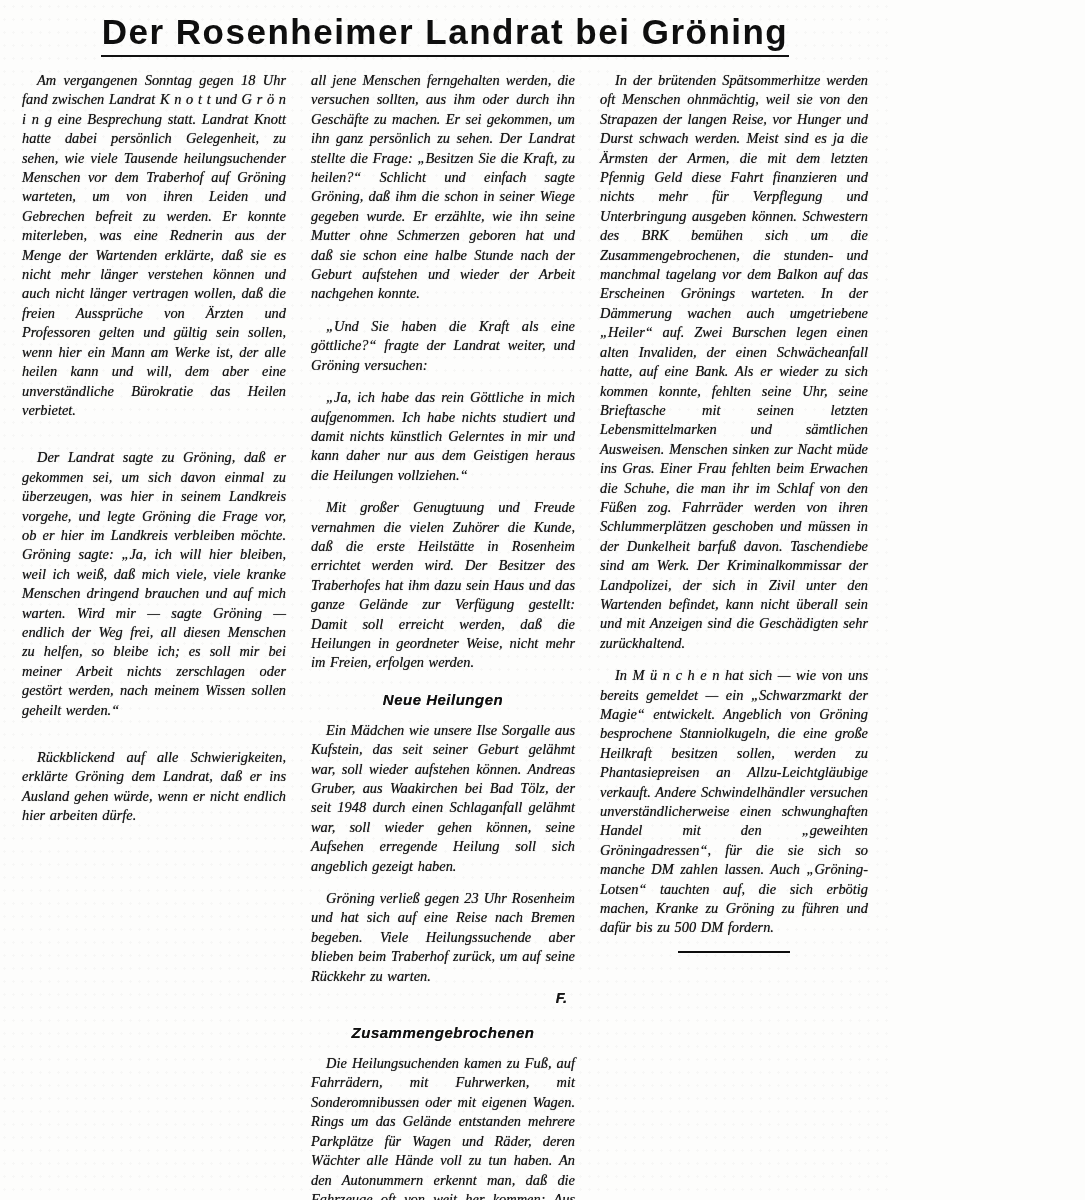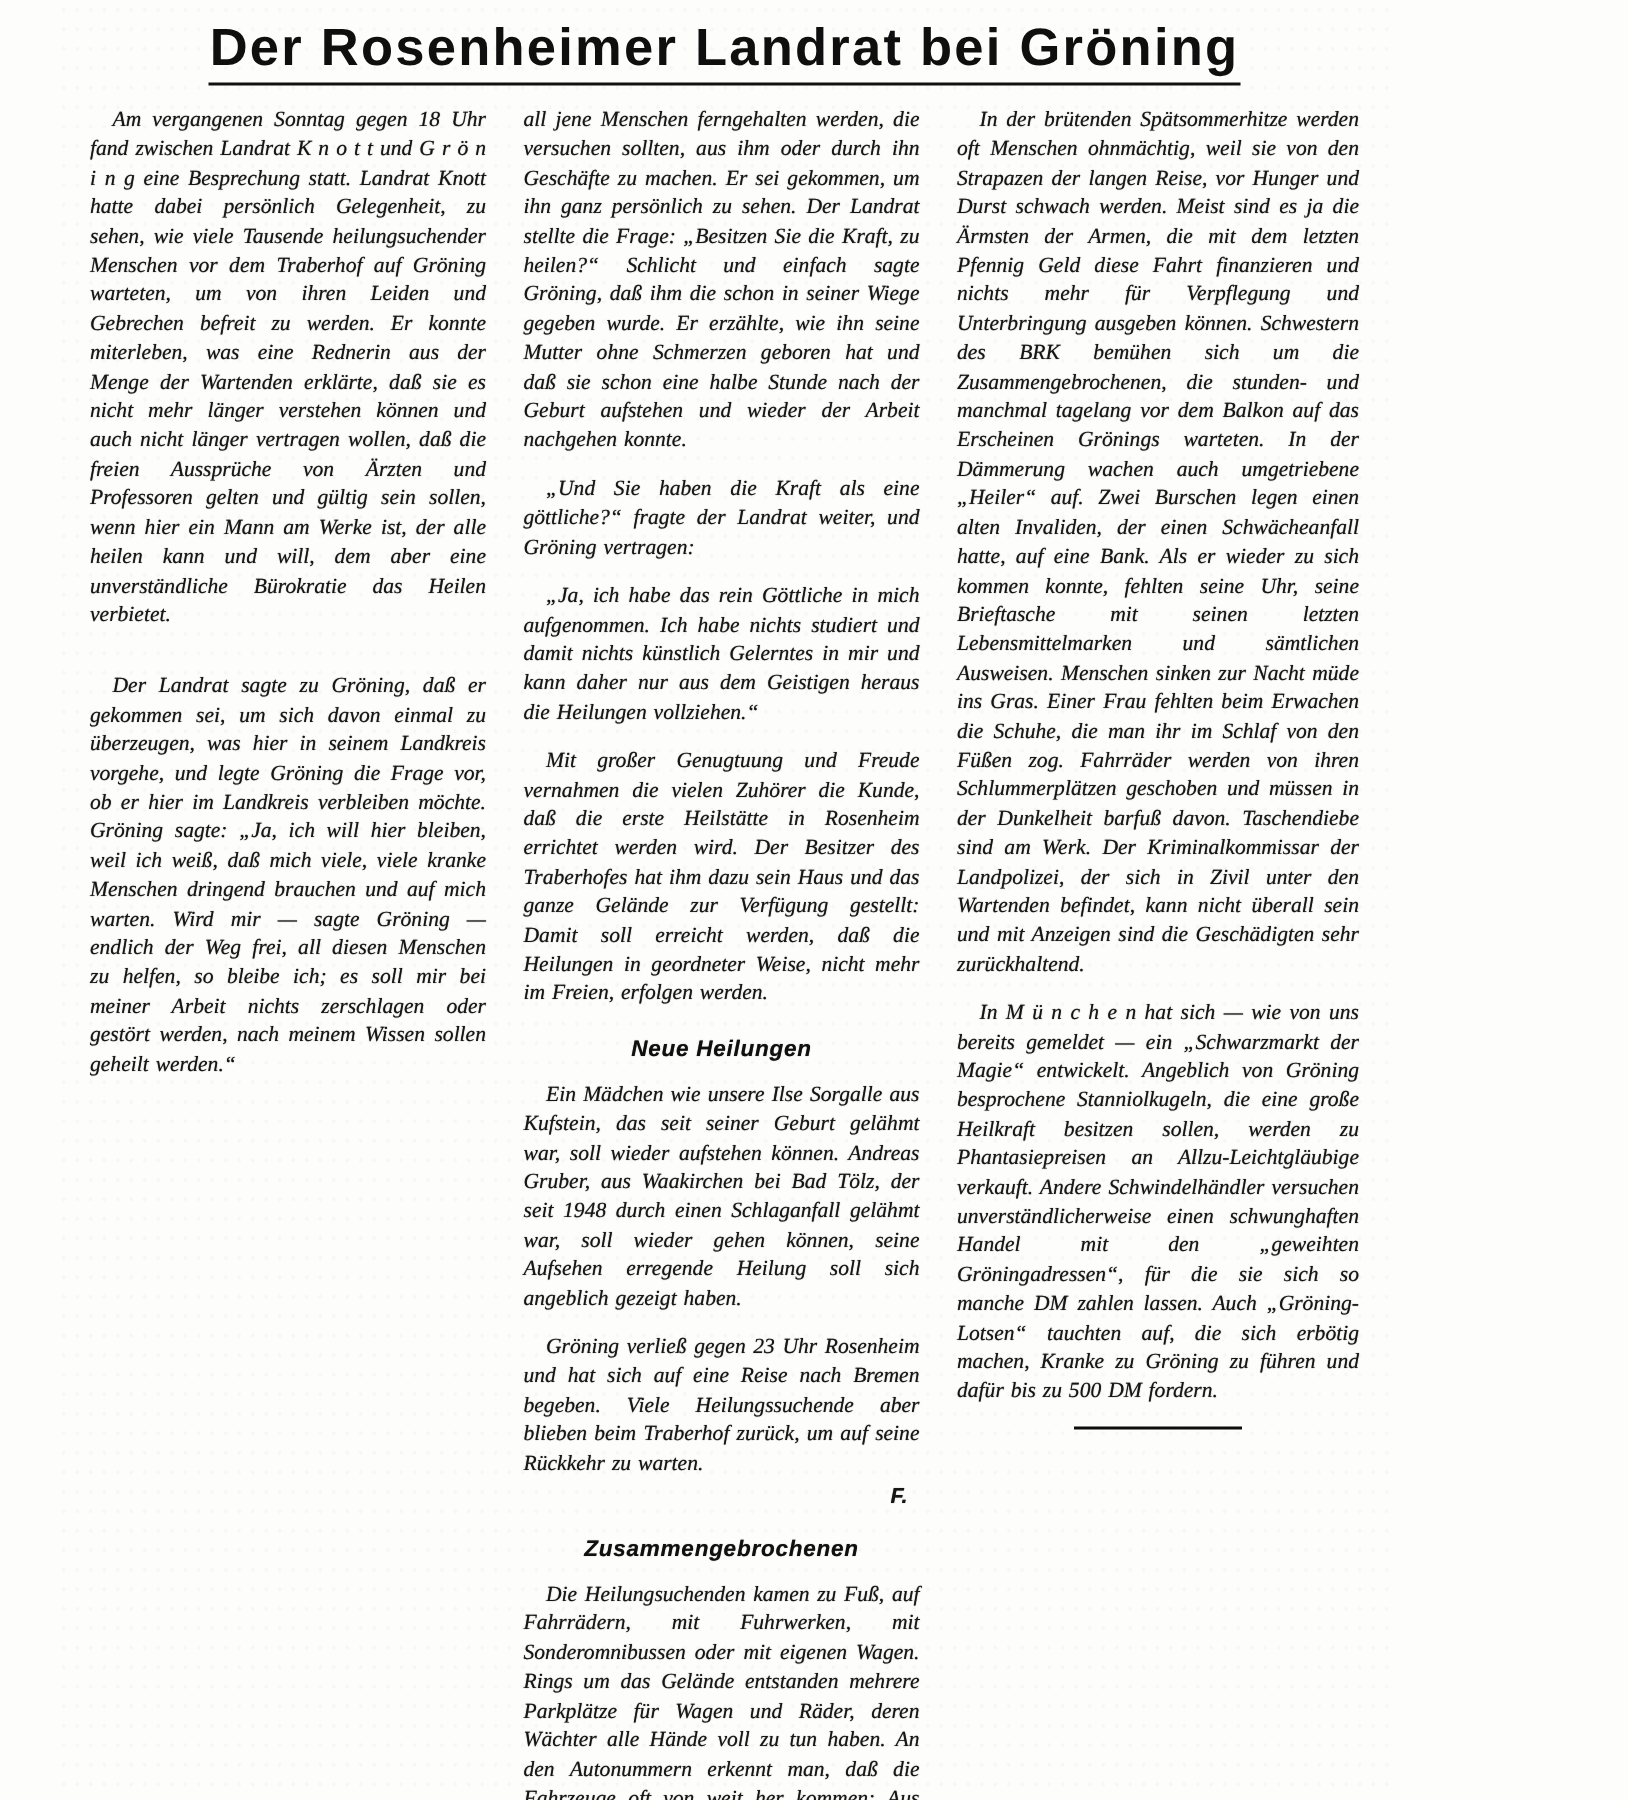--- a/index.html
+++ b/index.html
@@ -10,21 +10,20 @@
     font-family:"Liberation Serif", serif;
     overflow:hidden;
   }
   .scan {
     width:888px; height:1200px;
     padding:8px 20px 0 22px;
     filter: blur(0.5px) contrast(1.05);
     background:
       radial-gradient(rgba(0,0,0,0.025) 1px, transparent 1.2px);
     background-size: 9px 13px;
-    margin-left: 38px;
   }
   .masthead { margin-top:4px; }
   .headline {
     font-family:"Liberation Sans", sans-serif;
     font-weight:700;
     font-size:35px;
     letter-spacing:1.5px;
     text-align:center;
     color:#141414;
   }
@@ -79,25 +78,26 @@
   <header class="masthead">
     <h1 class="headline">Der Rosenheimer Landrat bei Gröning</h1>
     <div class="headline-rule"></div>
   </header>
 
   <div class="columns">
 
     <section class="col c1">
       <p class="para">Am vergangenen Sonntag gegen 18 Uhr fand zwischen Landrat K n o t t und G r ö n i n g eine Besprechung statt. Landrat Knott hatte dabei persönlich Gelegenheit, zu sehen, wie viele Tausende heilungsuchender Menschen vor dem Traberhof auf Gröning warteten, um von ihren Leiden und Gebrechen befreit zu werden. Er konnte miterleben, was eine Rednerin aus der Menge der Wartenden erklärte, daß sie es nicht mehr länger verstehen können und auch nicht länger vertragen wollen, daß die freien Aussprüche von Ärzten und Professoren gelten und gültig sein sollen, wenn hier ein Mann am Werke ist, der alle heilen kann und will, dem aber eine unverständliche Bürokratie das Heilen verbietet.</p>
       <p class="para">Der Landrat sagte zu Gröning, daß er gekommen sei, um sich davon einmal zu überzeugen, was hier in seinem Landkreis vorgehe, und legte Gröning die Frage vor, ob er hier im Landkreis verbleiben möchte. Gröning sagte: „Ja, ich will hier bleiben, weil ich weiß, daß mich viele, viele kranke Menschen dringend brauchen und auf mich warten. Wird mir — sagte Gröning — endlich der Weg frei, all diesen Menschen zu helfen, so bleibe ich; es soll mir bei meiner Arbeit nichts zerschlagen oder gestört werden, nach meinem Wissen sollen geheilt werden.“</p>
+      <p class="para">Rückblickend auf alle Schwierigkeiten, erklärte Gröning dem Landrat, daß er ins Ausland gehen würde, wenn er nicht endlich hier arbeiten dürfe.</p>
     </section>
 
     <section class="col c2">
       <p class="para noindent">all jene Menschen ferngehalten werden, die versuchen sollten, aus ihm oder durch ihn Geschäfte zu machen. Er sei gekommen, um ihn ganz persönlich zu sehen. Der Landrat stellte die Frage: „Besitzen Sie die Kraft, zu heilen?“ Schlicht und einfach sagte Gröning, daß ihm die schon in seiner Wiege gegeben wurde. Er erzählte, wie ihn seine Mutter ohne Schmerzen geboren hat und daß sie schon eine halbe Stunde nach der Geburt aufstehen und wieder der Arbeit nachgehen konnte.</p>
-      <p class="para">„Und Sie haben die Kraft als eine göttliche?“ fragte der Landrat weiter, und Gröning vertragen:</p>
+      <p class="para">„Und Sie haben die Kraft als eine göttliche?“ fragte der Landrat weiter, und Gröning versuchen:</p>
       <p class="para">„Ja, ich habe das rein Göttliche in mich aufgenommen. Ich habe nichts studiert und damit nichts künstlich Gelerntes in mir und kann daher nur aus dem Geistigen heraus die Heilungen vollziehen.“</p>
       <p class="para">Mit großer Genugtuung und Freude vernahmen die vielen Zuhörer die Kunde, daß die erste Heilstätte in Rosenheim errichtet werden wird. Der Besitzer des Traberhofes hat ihm dazu sein Haus und das ganze Gelände zur Verfügung gestellt: Damit soll erreicht werden, daß die Heilungen in geordneter Weise, nicht mehr im Freien, erfolgen werden.</p>
       <h2 class="subhead">Neue Heilungen</h2>
       <p class="para">Ein Mädchen wie unsere Ilse Sorgalle aus Kufstein, das seit seiner Geburt gelähmt war, soll wieder aufstehen können. Andreas Gruber, aus Waakirchen bei Bad Tölz, der seit 1948 durch einen Schlaganfall gelähmt war, soll wieder gehen können, seine Aufsehen erregende Heilung soll sich angeblich gezeigt haben.</p>
       <p class="para">Gröning verließ gegen 23 Uhr Rosenheim und hat sich auf eine Reise nach Bremen begeben. Viele Heilungssuchende aber blieben beim Traberhof zurück, um auf seine Rückkehr zu warten.</p>
       <div class="sig-line">
         <span>F.</span>
       </div>
       <h2 class="subhead">Zusammengebrochenen</h2>
       <p class="para">Die Heilungsuchenden kamen zu Fuß, auf Fahrrädern, mit Fuhrwerken, mit Sonderomnibussen oder mit eigenen Wagen. Rings um das Gelände entstanden mehrere Parkplätze für Wagen und Räder, deren Wächter alle Hände voll zu tun haben. An den Autonummern erkennt man, daß die Fahrzeuge oft von weit her kommen: Aus Hessen und Württemberg, aus dem Rheinland, aus ganz Westdeutschland. In die vor Erwartung brodelnde Menschenmasse mischen sich Limonadenhändler und Zeitungsverkäufer,</p>

